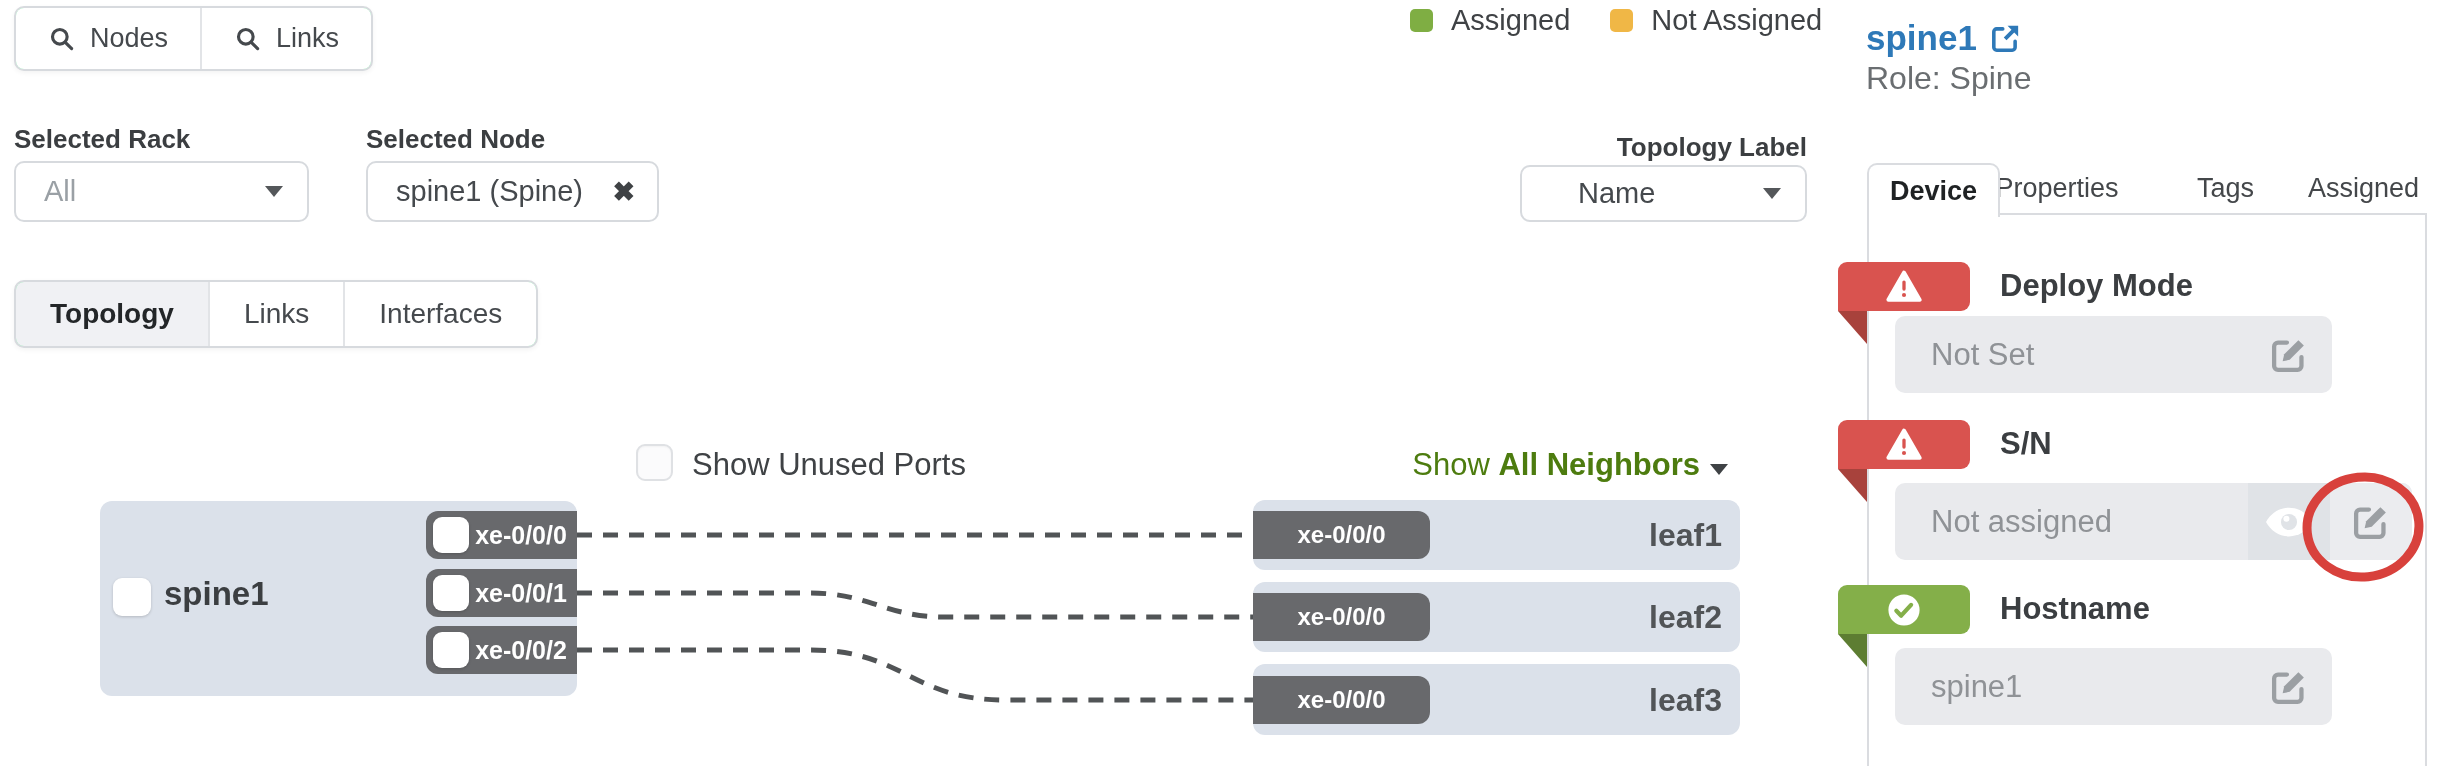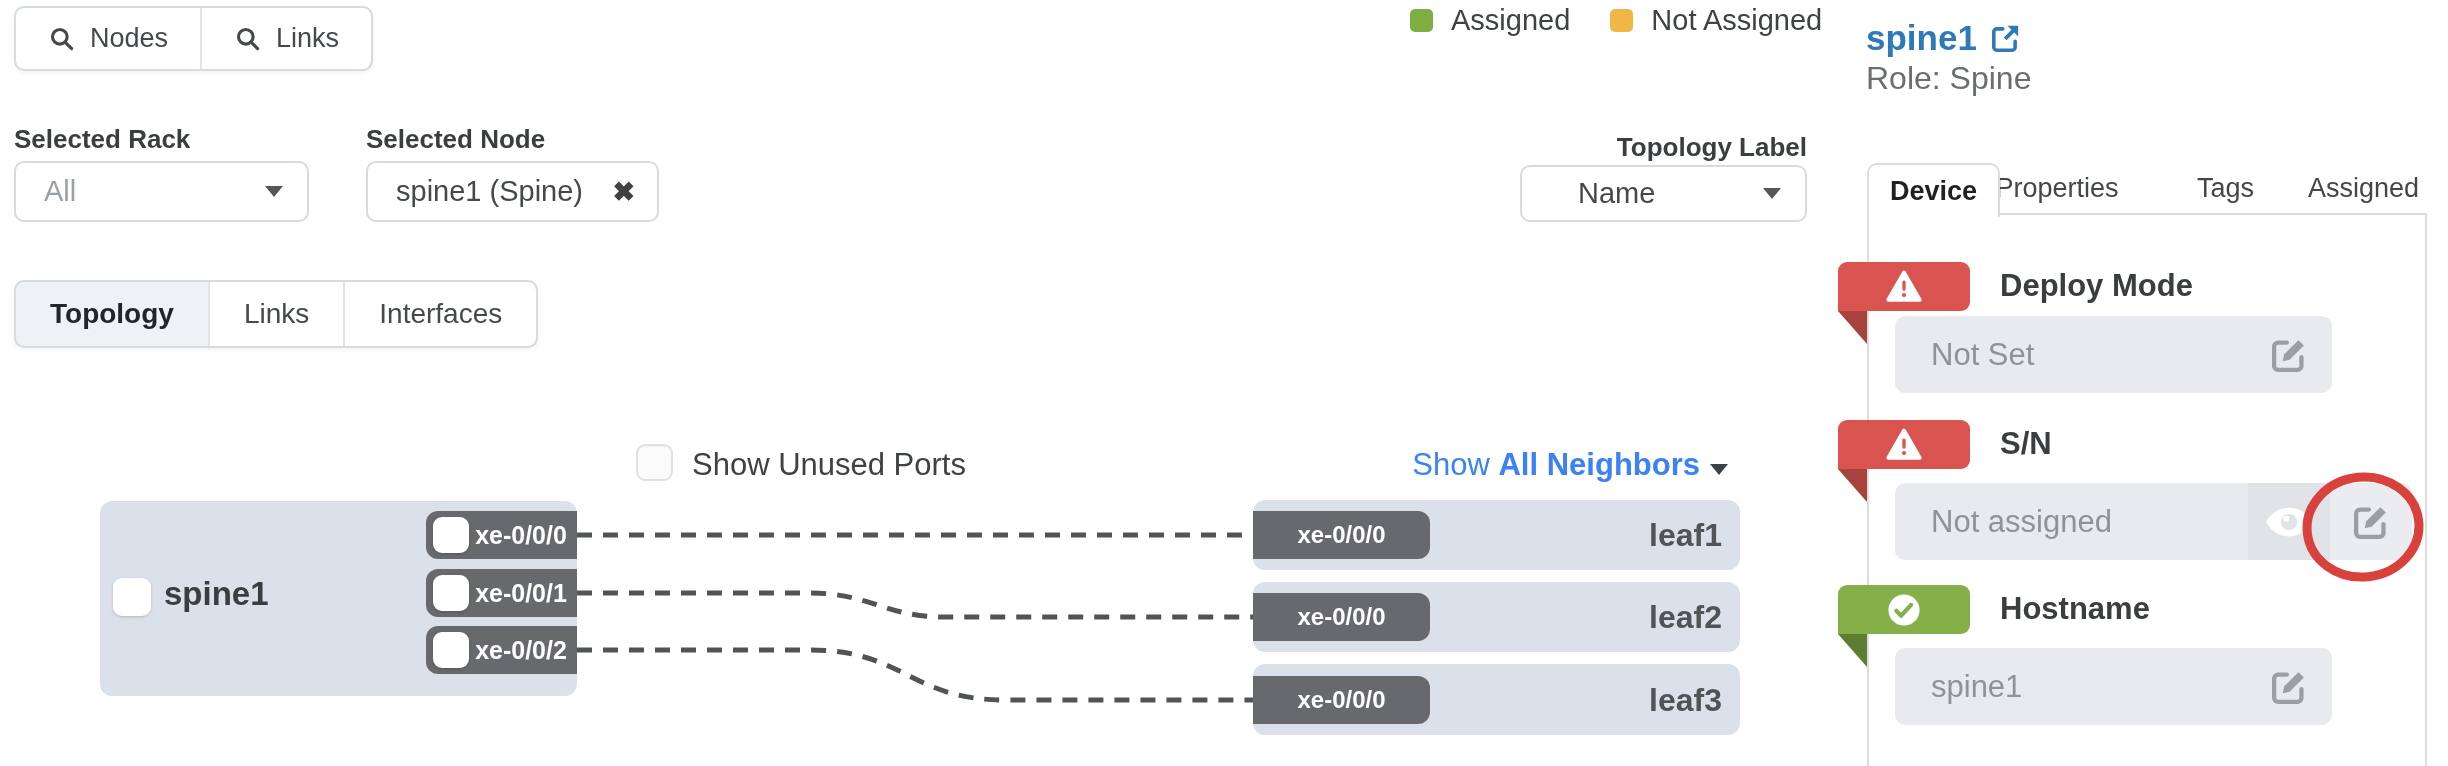--- a/index.html
+++ b/index.html
@@ -39,21 +39,21 @@
 
   
   .view-group { left:14px; top:280px; height:68px; }
   .view-btn { display:flex; align-items:center; padding:0 34px; font-size:28px; color:#45494d; background:#fff; border:none; cursor:pointer; }
   .view-btn + .view-btn { border-left:2px solid #e2e4e7; }
   .view-btn.active { background:#f0f1f4; color:#232628; font-weight:600; }
 
   
   .chk { left:636px; top:444px; width:37px; height:37px; border:2px solid #dfe1e4; border-radius:9px; background:#fbfbfc; box-shadow:inset 0 1px 2px rgba(0,0,0,.04); cursor:pointer; }
   .chk-label { left:692px; top:447px; font-size:31px; color:#3f4245; }
-  .show-filter { left:1360px; top:447px; width:368px; text-align:right; font-size:31px; color:#3b82f6; cursor:pointer; }
+  .show-filter { left:1360px; top:447px; width:368px; text-align:right; font-size:31px; color:#4d7c0f; cursor:pointer; }
   .show-filter b { font-weight:bold; }
   .show-filter .caret { display:inline-block; margin-left:10px; border-top-color:#3f4245; }
 
   
   .node-box { background:#dbe1ea; border-radius:12px; }
   .spine-box { left:100px; top:501px; width:477px; height:195px; }
   .node-check { width:38px; height:38px; background:#fff; border-radius:9px; box-shadow:0 1px 3px rgba(0,0,0,.18); cursor:pointer; }
   .spine-check { left:13px; top:77px; }
   .spine-label { left:64px; top:74px; font-size:33px; font-weight:bold; color:#3b3e41; }
   .port-chip { position:absolute; left:326px; right:0; height:48px; background:#68696c; border-radius:12px 0 0 12px; display:flex; align-items:center; }

